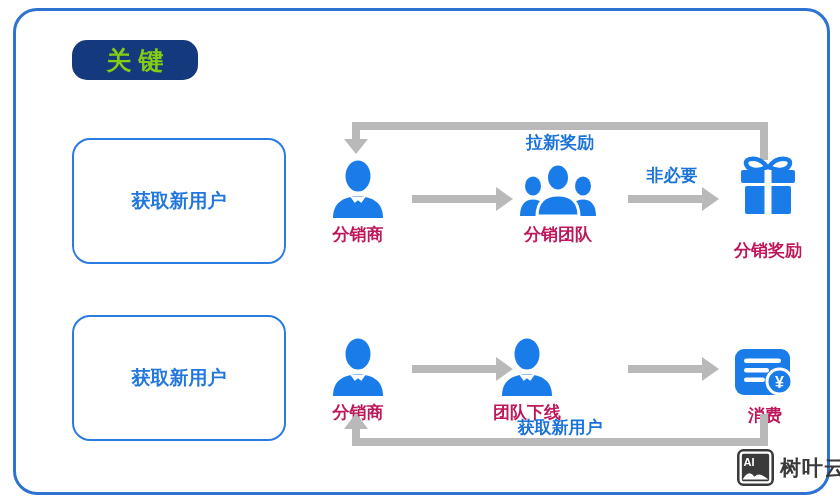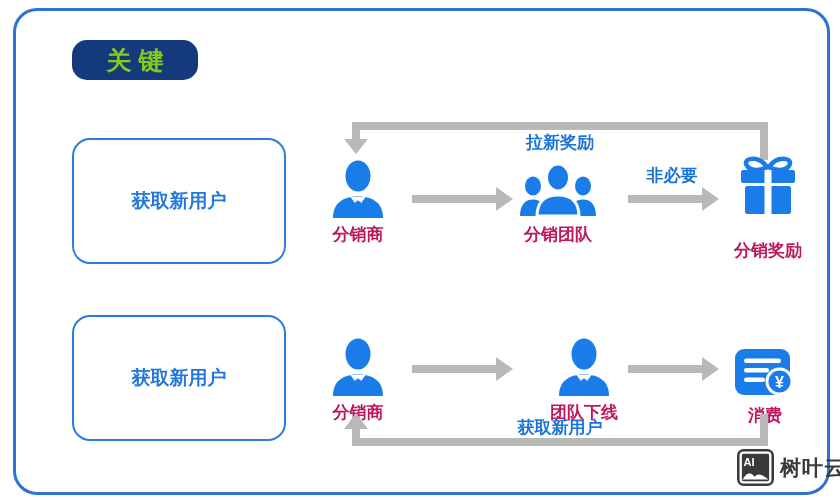--- a/index.html
+++ b/index.html
@@ -147,21 +147,21 @@
       </svg>
     </div>
     <div class="nlabel">分销商</div>
   </div>
 
   <div class="harrow" style="left:412px; top:357px;">
     <div class="bar" style="width:84px;"></div>
       <div class="tri-right"></div>
   </div>
 
-  <div class="node" style="left:542px; top:336px;">
+  <div class="node" style="left:485px; top:336px;">
     <div class="iconbox">
       <svg width="52" height="58" viewBox="0 0 52 58">
         <ellipse cx="26" cy="16" rx="12.5" ry="15.5" fill="#1a7ce8"></ellipse>
         <path d="M1,58 C1,43 11,36.5 26,36.5 C41,36.5 51,43 51,58 Z" fill="#1a7ce8"></path>
         <path d="M18.5,37 L26,47.5 L33.5,37 Z" fill="#ffffff"></path>
         <path d="M26,48.5 L22.5,43 L26,40.2 L29.5,43 Z" fill="#1a7ce8"></path>
       </svg>
     </div>
     <div class="nlabel">团队下线</div>
   </div>

